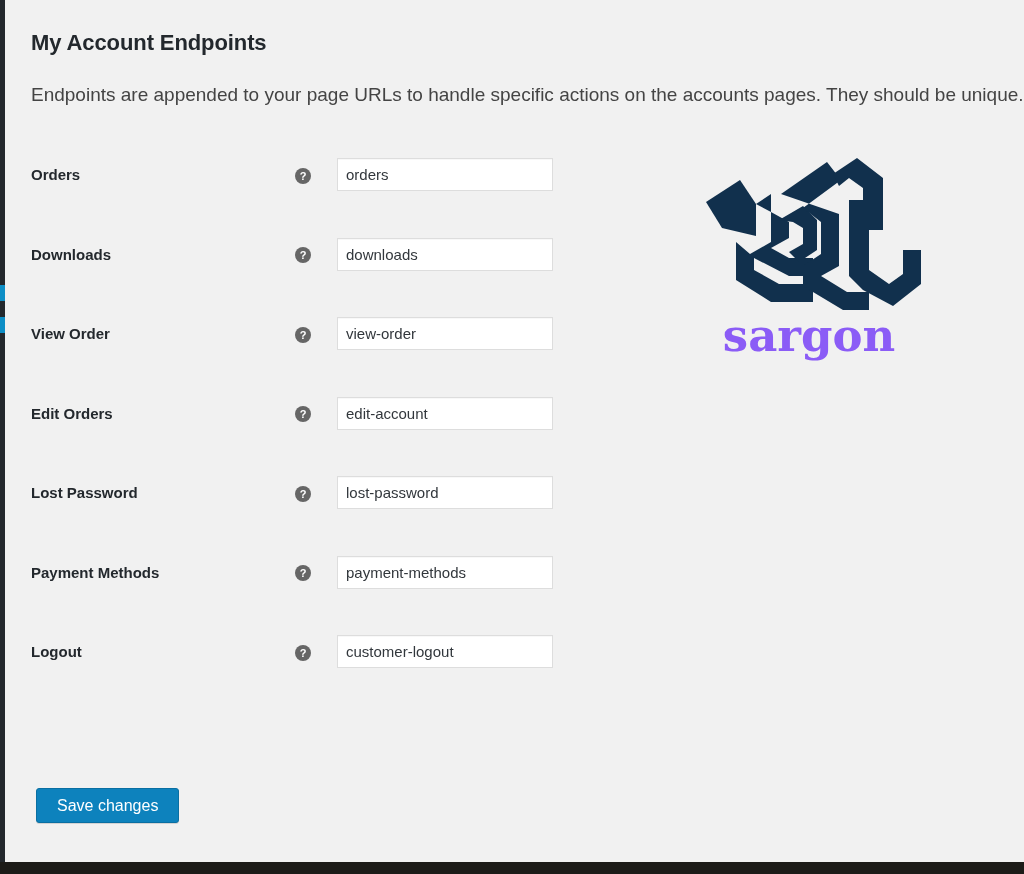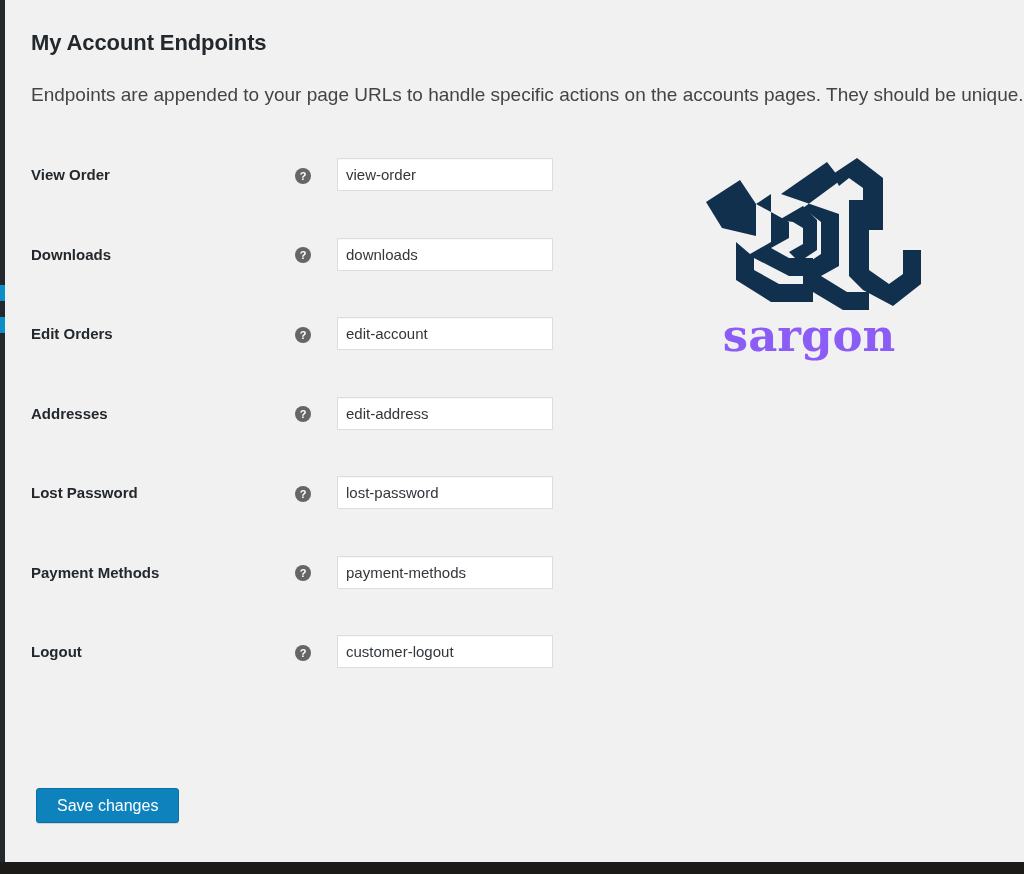--- a/index.html
+++ b/index.html
@@ -201,60 +201,60 @@
   </div>
 
   <div class="content">
 
     <h2 class="page-title">My Account Endpoints</h2>
 
     <p class="page-desc">Endpoints are appended to your page URLs to handle specific actions on the accounts pages. They should be unique.</p>
 
     <table class="settings-table">
       <tbody>
+        <tr>
+          <th>Orders</th>
+          <td class="help-cell">
+            <span class="help-tip">?</span>
+          </td>
+          <td class="field-cell">
+            <input class="endpoint-input" type="text" value="orders" style="">
+          </td>
+        </tr>
+
+        <tr>
+          <th>Downloads</th>
+          <td class="help-cell">
+            <span class="help-tip">?</span>
+          </td>
+          <td class="field-cell">
+            <input class="endpoint-input" type="text" value="downloads" style="">
+          </td>
+        </tr>
 
         <tr>
           <th>View Order</th>
           <td class="help-cell">
             <span class="help-tip">?</span>
           </td>
           <td class="field-cell">
             <input class="endpoint-input" type="text" value="view-order" style="">
           </td>
         </tr>
 
         <tr>
-          <th>Downloads</th>
-          <td class="help-cell">
-            <span class="help-tip">?</span>
-          </td>
-          <td class="field-cell">
-            <input class="endpoint-input" type="text" value="downloads" style="">
-          </td>
-        </tr>
-
-        <tr>
           <th>Edit Orders</th>
           <td class="help-cell">
             <span class="help-tip">?</span>
           </td>
           <td class="field-cell">
             <input class="endpoint-input" type="text" value="edit-account" style="">
           </td>
         </tr>
 
-        <tr>
-          <th>Addresses</th>
-          <td class="help-cell">
-            <span class="help-tip">?</span>
-          </td>
-          <td class="field-cell">
-            <input class="endpoint-input" type="text" value="edit-address" style="">
-          </td>
-        </tr>
 
         <tr>
           <th>Lost Password</th>
           <td class="help-cell">
             <span class="help-tip">?</span>
           </td>
           <td class="field-cell">
             <input class="endpoint-input" type="text" value="lost-password" style="">
           </td>
         </tr>

